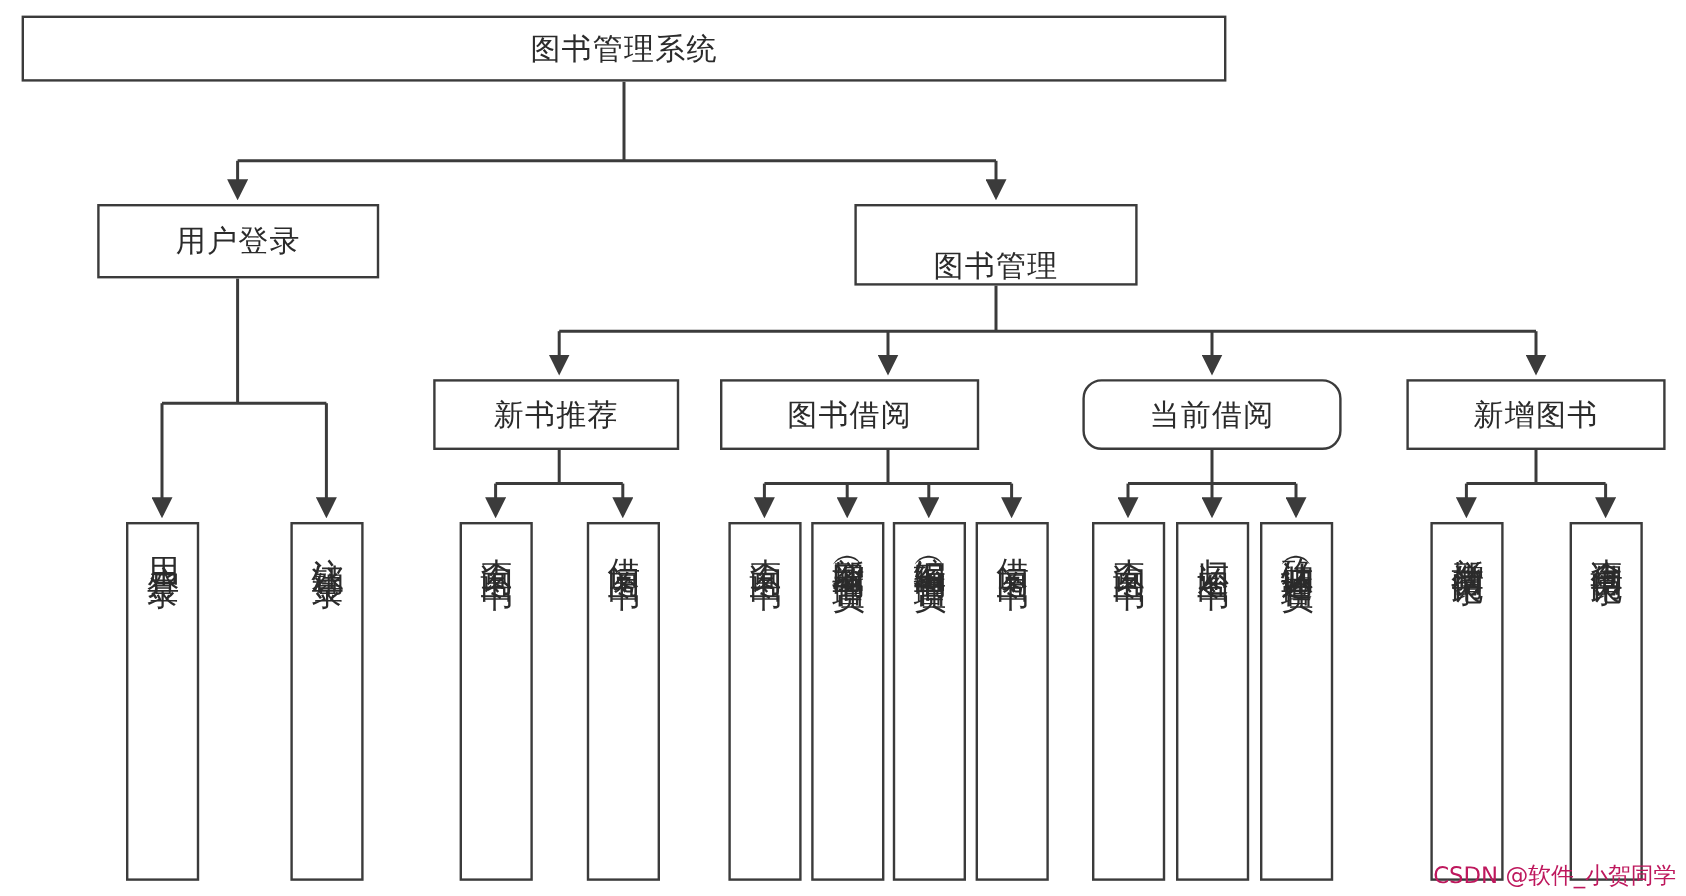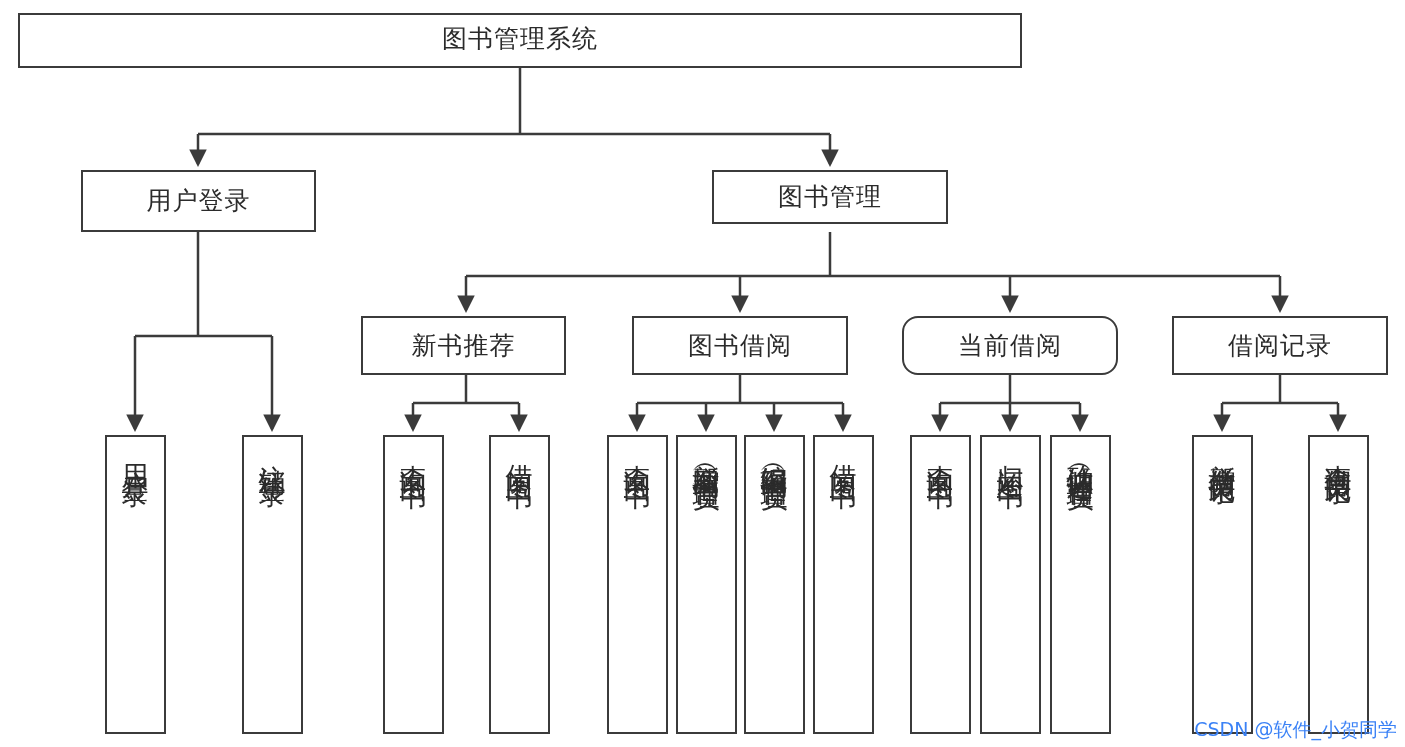--- a/index.html
+++ b/index.html
@@ -57,21 +57,21 @@
     white-space:nowrap;
     text-align:start;
   }
   .node.vert.tall .label{
     letter-spacing:3px;
   }
   #watermark{
     position:absolute;
     right:8px;bottom:4px;
     font-size:19px;
-    color:#3b82f6;
+    color:#be185d;
     white-space:nowrap;
     font-family:"DejaVu Sans","Liberation Sans",sans-serif;
     margin-top:12px;
   }
 </style>
 </head>
 <body>
 
 <div id="diagram">
 
@@ -120,42 +120,42 @@
       <path d="M 1010 403 L 1010 429" marker-end="url(#arrow)"></path>
       <path d="M 1080 403 L 1080 429" marker-end="url(#arrow)"></path>
 
       <path d="M 1280 375 L 1280 403"></path>
       <path d="M 1222 403 L 1338 403"></path>
       <path d="M 1222 403 L 1222 429" marker-end="url(#arrow)"></path>
       <path d="M 1338 403 L 1338 429" marker-end="url(#arrow)"></path>
     </g>
   </svg>
 
-  <div class="node horiz root" style="left:18px;top:13px;width:1004px;height:55px;font-family:Liberation Mono, monospace;">
+  <div class="node horiz root" style="left:18px;top:13px;width:1004px;height:55px;">
     <span class="label">图书管理系统</span>
   </div>
 
   <div class="node horiz" style="left:81px;top:170px;width:235px;height:62px;">
     <span class="label">用户登录</span>
   </div>
-  <div class="node horiz" style="left:712px;top:170px;width:236px;height:54px;">
+  <div class="node horiz" style="left:712px;top:170px;width:236px;height:68px;align-items:flex-end;">
     <span class="label">图书管理</span>
   </div>
 
   <div class="node horiz" style="left:361px;top:316px;width:205px;height:59px;">
     <span class="label">新书推荐</span>
   </div>
-  <div class="node horiz" style="left:632px;top:316px;width:216px;height:59px;">
+  <div class="node horiz" style="left:600px;top:316px;width:216px;height:59px;">
     <span class="label">图书借阅</span>
   </div>
   <div class="node horiz" style="left:902px;top:316px;width:216px;height:59px;border-radius:16px;">
     <span class="label">当前借阅</span>
   </div>
   <div class="node horiz" style="left:1172px;top:316px;width:216px;height:59px;">
-    <span class="label">借阅记录</span>
+    <span class="label">新增图书</span>
   </div>
 
   <div class="node vert" style="left:105px;top:435px;width:61px;height:299px;">
     <span class="label">用户登录</span>
   </div>
   <div class="node vert" style="left:242px;top:435px;width:61px;height:299px;">
     <span class="label">注销登录</span>
   </div>
 
   <div class="node vert" style="left:383px;top:435px;width:61px;height:299px;">

